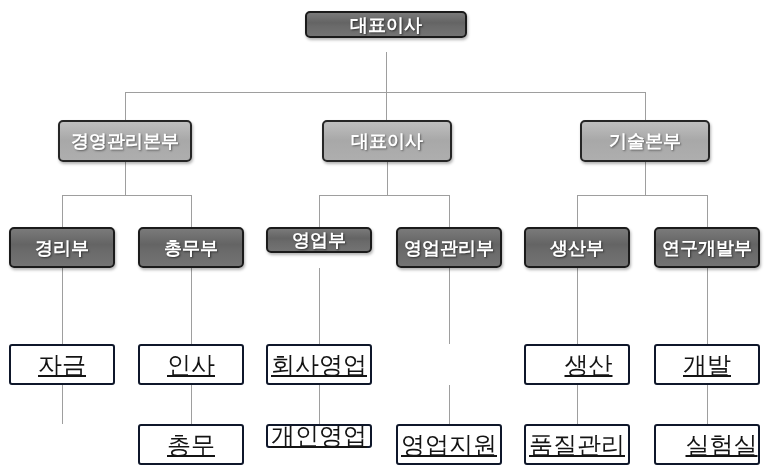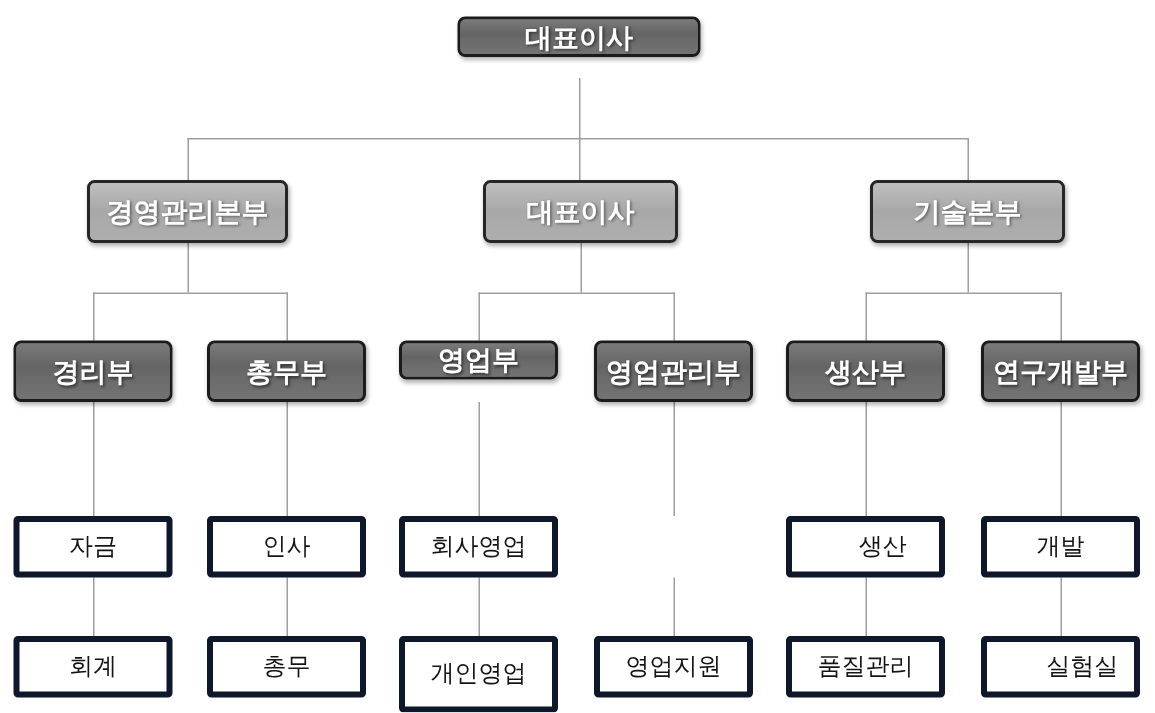--- a/index.html
+++ b/index.html
@@ -34,24 +34,25 @@
     border: 2px solid #262626;
     border-radius: 5px;
     color: #ffffff;
     font-weight: bold;
     font-size: 18px;
     text-shadow: 1px 1px 2px rgba(0,0,0,0.45);
     box-shadow: 1px 2px 3px rgba(0,0,0,0.30);
   }
   .plain {
     background: #ffffff;
-    border: 4px solid #0f172a;
+    border: 2px solid #0f172a;
     border-radius: 3px;
     color: #141414;
-    font-size: 16px;
+    font-size: 24px;
+    text-decoration: underline;
   }
   .hline { position: absolute; height: 1px; background: #9e9e9e; }
   .vline { position: absolute; width: 1px; background: #9e9e9e; }
 </style>
 </head>
 <body>
 
 <div id="stage">
 
   <div class="vline" style="left:386px; top:52px; height:68px;"></div>
@@ -98,20 +99,19 @@
   <div class="node dark" style="left:524px; top:227px; width:106px; height:41px;">생산부</div>
   <div class="node dark" style="left:396px; top:227px; width:106px; height:41px;">영업관리부</div>
   <div class="node dark" style="left:654px; top:227px; width:106px; height:41px;">연구개발부</div>
 
   <div class="node plain" style="left:9px;   top:344px; width:106px; height:41px;">자금</div>
   <div class="node plain" style="left:138px; top:344px; width:106px; height:41px;">인사</div>
   <div class="node plain" style="left:266px; top:344px; width:106px; height:41px;">회사영업</div>
   <div class="node plain" style="left:524px; top:344px; width:106px; height:41px;padding-left:23px;">생산</div>
   <div class="node plain" style="left:654px; top:344px; width:106px; height:41px;">개발</div>
 
-  <div class="node plain" style="left:9px;   top:424px; width:106px; height:41px;">회계</div>
   <div class="node plain" style="left:138px; top:424px; width:106px; height:41px;">총무</div>
-  <div class="node plain" style="left:266px; top:424px; width:106px; height:51px;">개인영업</div>
+  <div class="node plain" style="left:266px; top:424px; width:106px; height:24px;">개인영업</div>
   <div class="node plain" style="left:396px; top:424px; width:106px; height:41px;">영업지원</div>
   <div class="node plain" style="left:524px; top:424px; width:106px; height:41px;">품질관리</div>
   <div class="node plain" style="left:654px; top:424px; width:106px; height:41px;padding-left:29px;">실험실</div>
 
 </div>
 
 </body></html>

